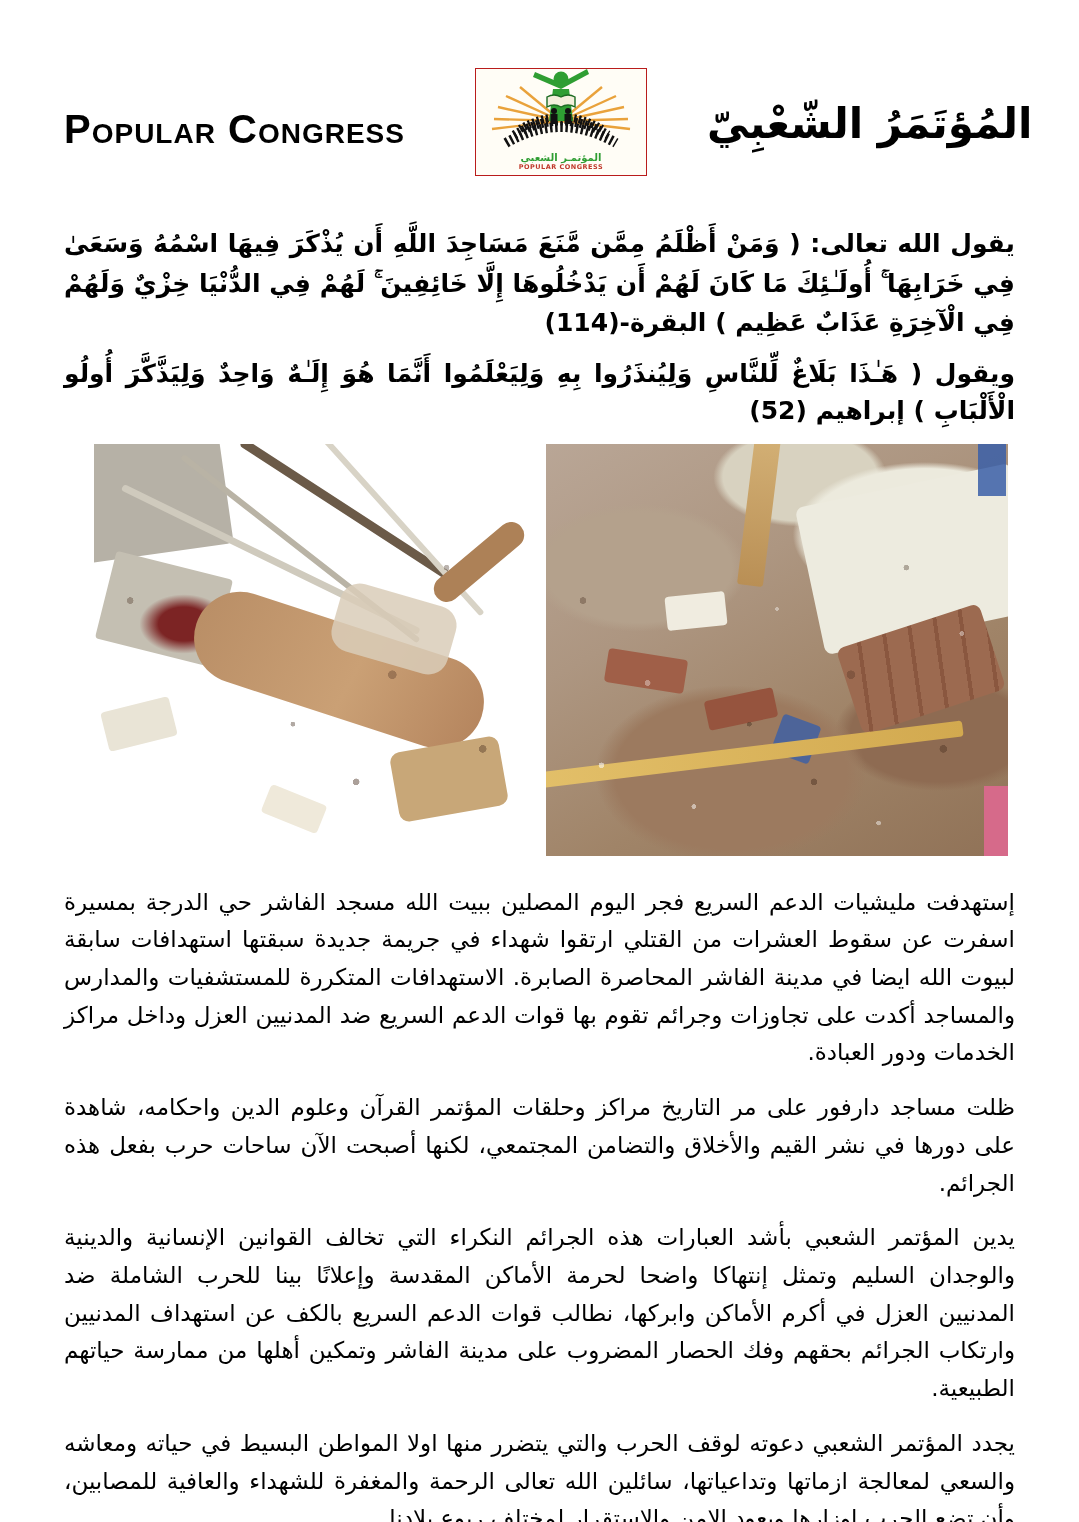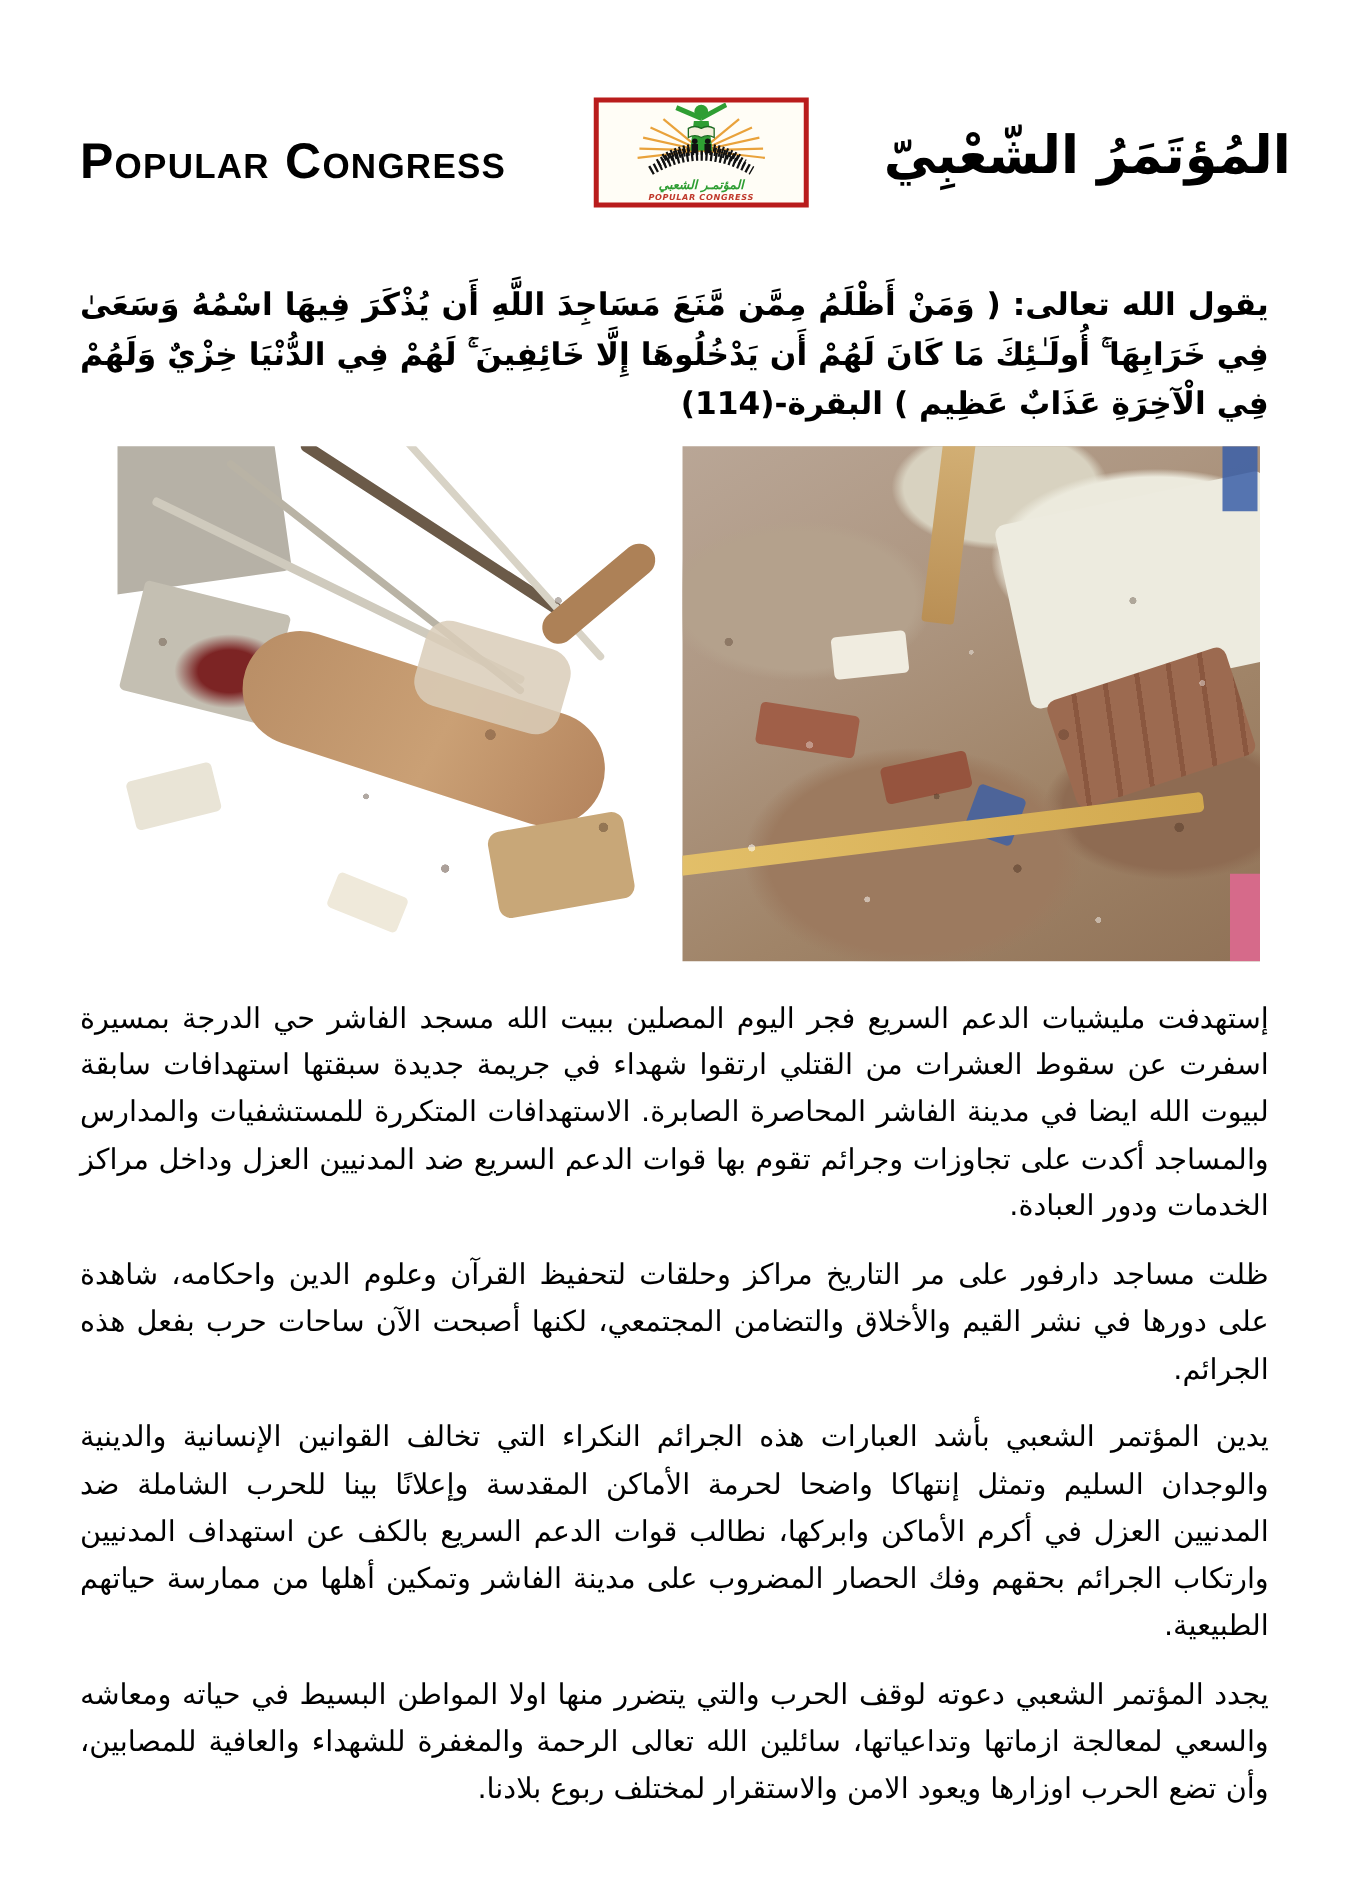--- a/index.html
+++ b/index.html
@@ -13,23 +13,23 @@
   
   .header{display:flex;align-items:center;justify-content:space-between;height:112px;}
   .title-en{
     font-family:"Liberation Sans","DejaVu Sans",sans-serif;
     font-weight:bold;font-size:40px;font-variant:small-caps;
     letter-spacing:1px;margin-top:14px;white-space:nowrap;
   }
   .title-ar{
     direction:rtl;font-weight:bold;font-size:42px;margin-top:2px;white-space:nowrap;margin-left:20px;
   }
-  .logo{width:172px;height:88px;position:relative;flex:0 0 auto;margin-left:70px;margin-right:40px;
-    background:#fffdf6;border:4px solid #b91c1c;box-sizing:border-box;
-    display:flex;flex-direction:column;align-items:center;font-style:italic;}
+  .logo{width:172px;height:108px;position:relative;flex:0 0 auto;margin-left:70px;margin-right:40px;
+    background:#fffdf6;border:1px solid #b91c1c;box-sizing:border-box;
+    display:flex;flex-direction:column;align-items:center;}
   .logo svg{display:block;}
   .logo-cap-ar{color:#2f9e33;font-size:10px;font-weight:bold;line-height:10px;direction:rtl;}
   .logo-cap-en{color:#c0392b;font-size:6.5px;font-weight:bold;letter-spacing:.5px;line-height:8px;}
 
   
   .verse{direction:rtl;font-weight:bold;text-align:justify;}
   .verse1{margin-top:46px;font-size:25px;line-height:1.58;}
   .verse2{margin-top:12px;font-size:25px;line-height:1.5;}
 
   
@@ -150,20 +150,21 @@
         </g>
       </svg>
       <div class="logo-cap-ar">المؤتمـر الشعبي</div>
       <div class="logo-cap-en">POPULAR CONGRESS</div>
     </div>
 
     <div class="title-ar">المُؤتَمَرُ الشّعْبِيّ</div>
   </div>
 
   <div class="verse verse1">يقول الله تعالى: ( وَمَنْ أَظْلَمُ مِمَّن مَّنَعَ مَسَاجِدَ اللَّهِ أَن يُذْكَرَ فِيهَا اسْمُهُ وَسَعَىٰ فِي خَرَابِهَا ۚ أُولَـٰئِكَ مَا كَانَ لَهُمْ أَن يَدْخُلُوهَا إِلَّا خَائِفِينَ ۚ لَهُمْ فِي الدُّنْيَا خِزْيٌ وَلَهُمْ فِي الْآخِرَةِ عَذَابٌ عَظِيم ) البقرة-(114)</div>
+  <div class="verse verse2">ويقول ( هَـٰذَا بَلَاغٌ لِّلنَّاسِ وَلِيُنذَرُوا بِهِ وَلِيَعْلَمُوا أَنَّمَا هُوَ إِلَـٰهٌ وَاحِدٌ وَلِيَذَّكَّرَ أُولُو الْأَلْبَابِ ) إبراهيم (52)</div>
 
   <div class="photos">
     <div class="photo photo-left">
       <div class="ov metal-sheet"></div>
       <div class="ov metal-sheet2"></div>
       <div class="ov rod1"></div>
       <div class="ov rod2"></div>
       <div class="ov rod3"></div>
       <div class="ov rod4"></div>
       <div class="ov blood1"></div>
@@ -184,19 +185,19 @@
       <div class="ov white-bit"></div>
       <div class="ov blue-bit"></div>
       <div class="ov blue-top"></div>
       <div class="ov beam"></div>
       <div class="ov pink-strip"></div>
     </div>
   </div>
 
   <div class="body-text">
     <p class="para">إستهدفت مليشيات الدعم السريع فجر اليوم المصلين ببيت الله مسجد الفاشر حي الدرجة بمسيرة اسفرت عن سقوط العشرات من القتلي ارتقوا شهداء في جريمة جديدة سبقتها استهدافات سابقة لبيوت الله ايضا في مدينة الفاشر المحاصرة الصابرة. الاستهدافات المتكررة للمستشفيات والمدارس والمساجد أكدت على تجاوزات وجرائم تقوم بها قوات الدعم السريع ضد المدنيين العزل وداخل مراكز الخدمات ودور العبادة.</p>
-    <p class="para">ظلت مساجد دارفور على مر التاريخ مراكز وحلقات لتحفيظ القرآن وعلوم الدين واحكامه، شاهدة على دورها في نشر القيم والأخلاق والتضامن المجتمعي، لكنها أصبحت الآن ساحات حرب بفعل هذه الجرائم.</p>
+    <p class="para">ظلت مساجد دارفور على مر التاريخ مراكز وحلقات المؤتمر القرآن وعلوم الدين واحكامه، شاهدة على دورها في نشر القيم والأخلاق والتضامن المجتمعي، لكنها أصبحت الآن ساحات حرب بفعل هذه الجرائم.</p>
     <p class="para">يدين المؤتمر الشعبي بأشد العبارات هذه الجرائم النكراء التي تخالف القوانين الإنسانية والدينية والوجدان السليم وتمثل إنتهاكا واضحا لحرمة الأماكن المقدسة وإعلانًا بينا للحرب الشاملة ضد المدنيين العزل في أكرم الأماكن وابركها، نطالب قوات الدعم السريع بالكف عن استهداف المدنيين وارتكاب الجرائم بحقهم وفك الحصار المضروب على مدينة الفاشر وتمكين أهلها من ممارسة حياتهم الطبيعية.</p>
     <p class="para">يجدد المؤتمر الشعبي دعوته لوقف الحرب والتي يتضرر منها اولا المواطن البسيط في حياته ومعاشه والسعي لمعالجة ازماتها وتداعياتها، سائلين الله تعالى الرحمة والمغفرة للشهداء والعافية للمصابين، وأن تضع الحرب اوزارها ويعود الامن والاستقرار لمختلف ربوع بلادنا.</p>
 
   </div>
 
 </div>
 
 </body></html>

